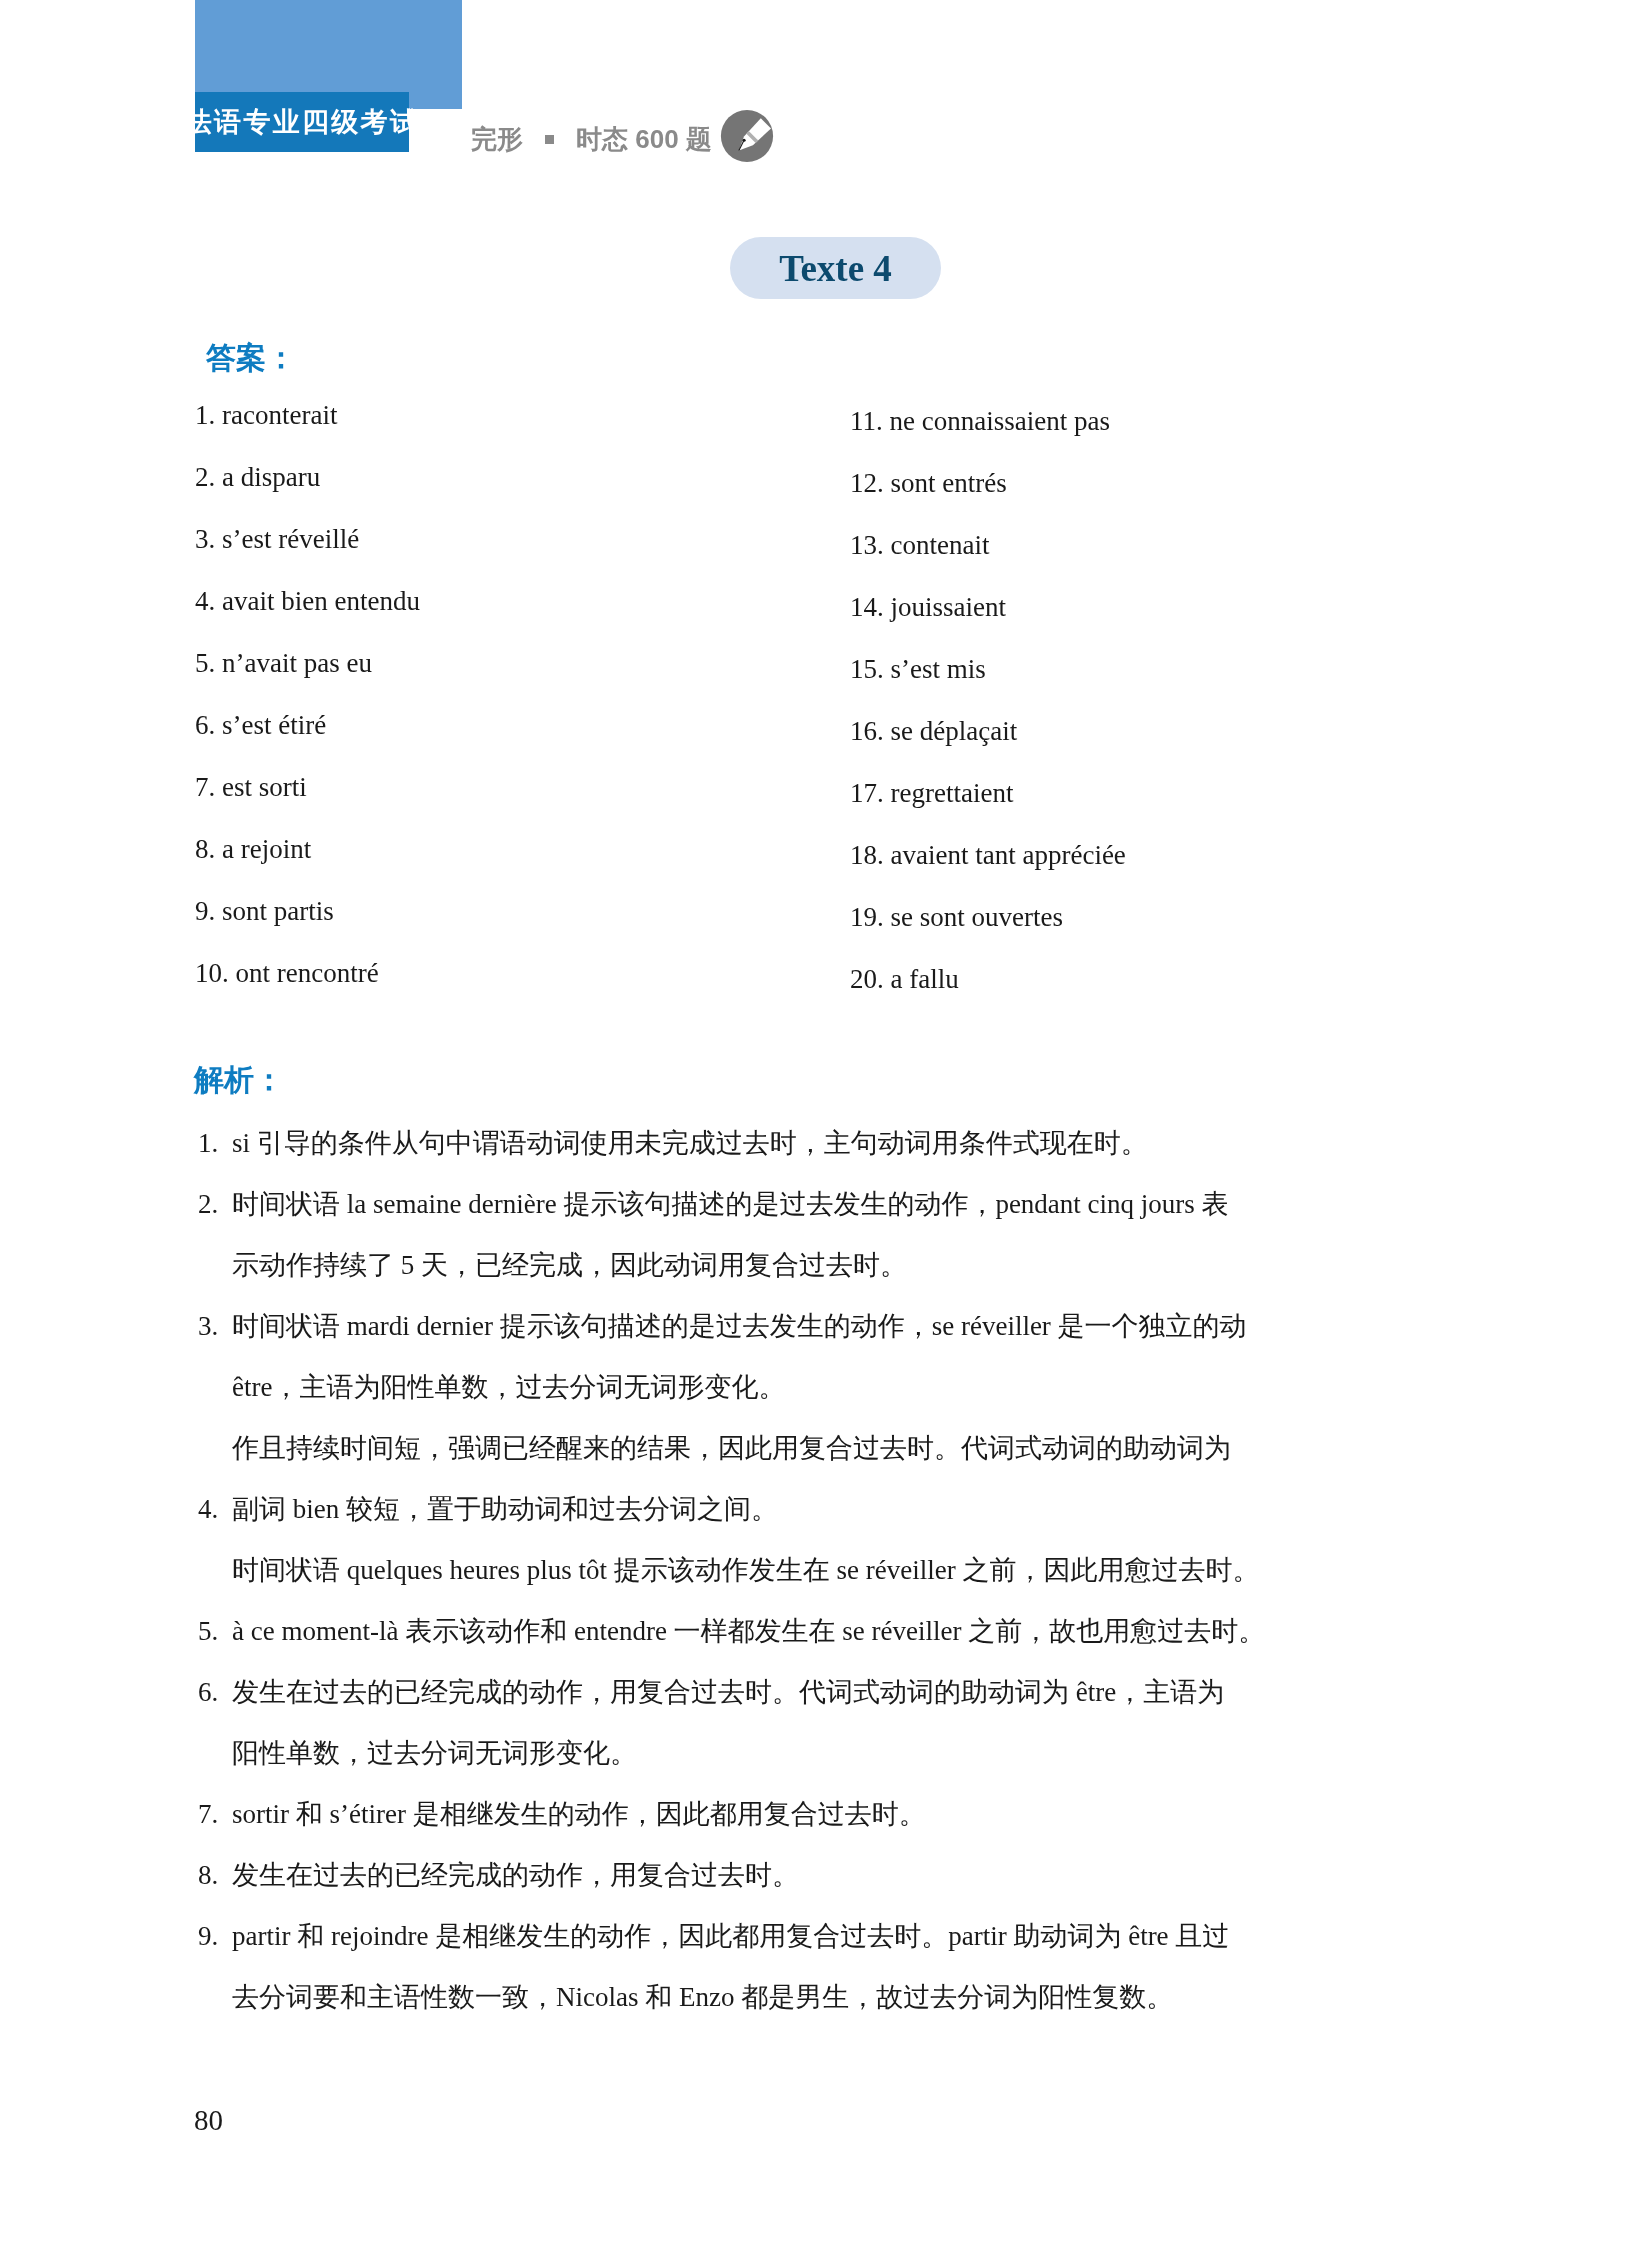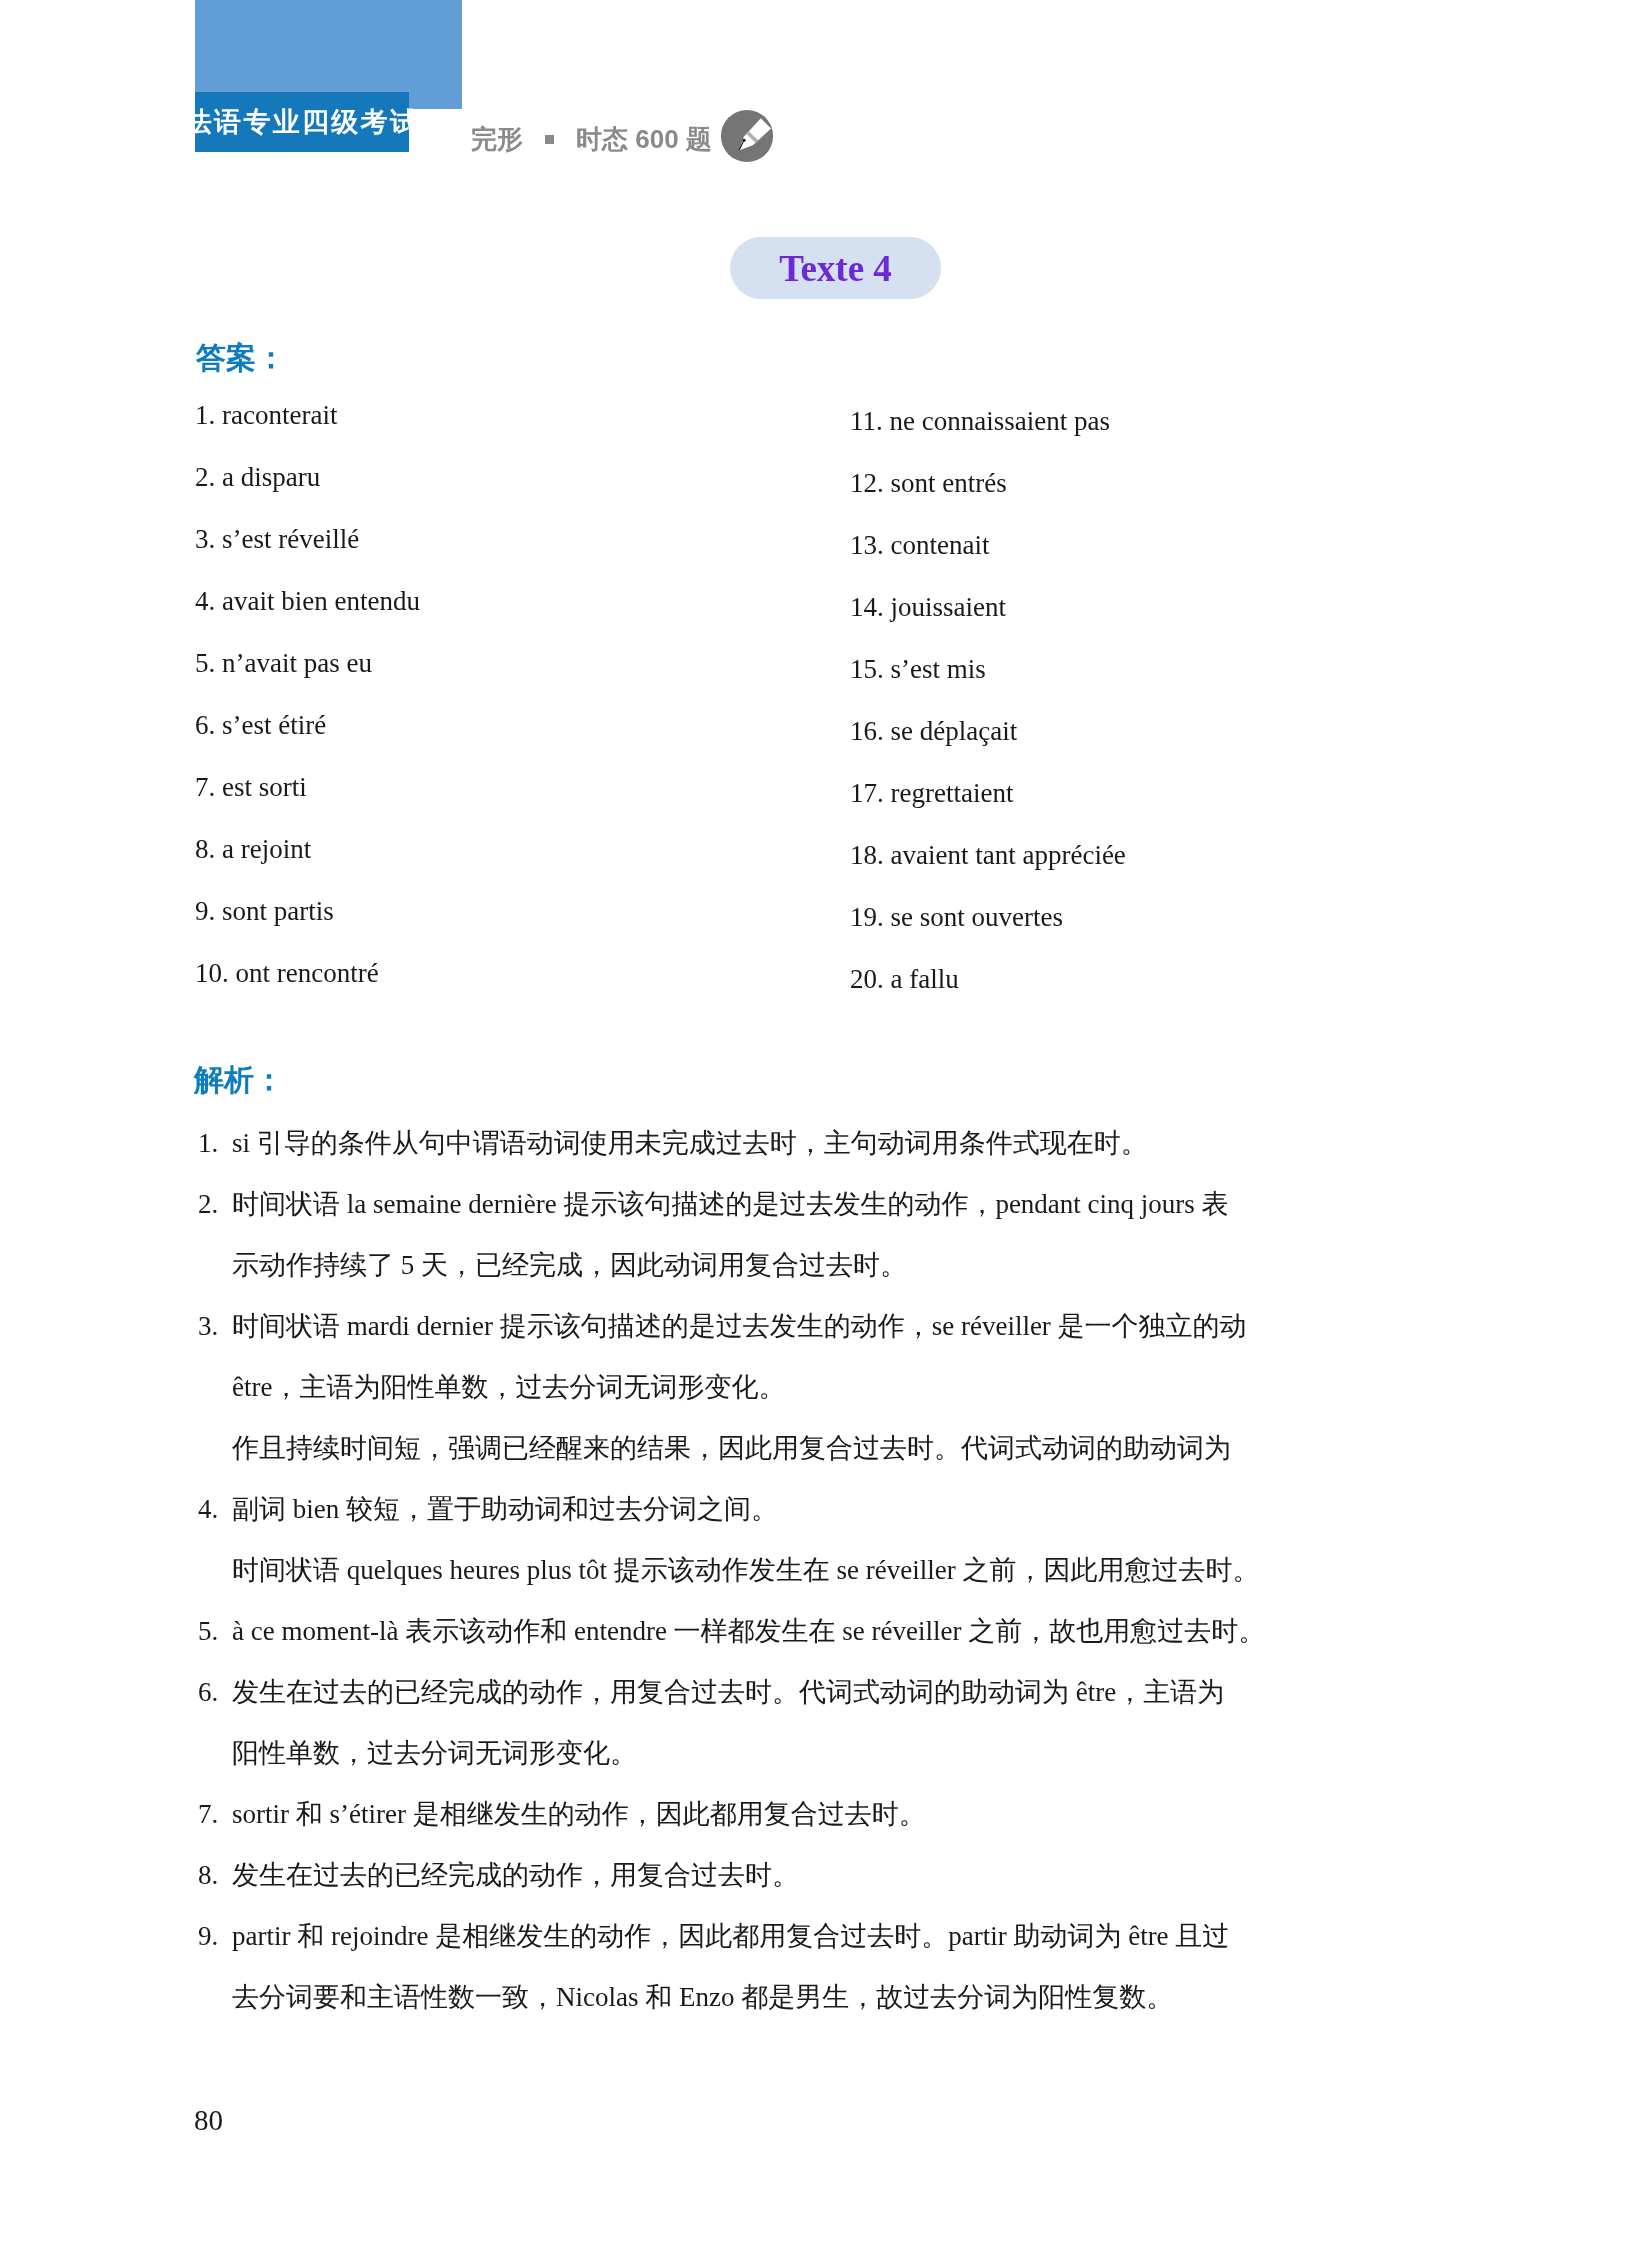--- a/index.html
+++ b/index.html
@@ -38,30 +38,30 @@
   .pen-badge { position: absolute; left: 720px; top: 109px; width: 54px; height: 54px; }
 
   
   .texte-pill {
     position: absolute; left: 730px; top: 237px; width: 211px; height: 62px;
     background: #d5e0f0; border-radius: 32px;
     display: flex; align-items: center; justify-content: center;
   }
   .texte-pill-label {
     font-family: "Liberation Serif", "DejaVu Serif", serif;
-    font-weight: bold; font-size: 37px; color: #6d28d9; white-space: nowrap;
+    font-weight: bold; font-size: 37px; color: #0c4a6e; white-space: nowrap;
   }
 
   
   .sec-heading {
     position: absolute;
     font-family: "Liberation Sans", "DejaVu Sans", sans-serif;
     font-weight: bold; font-size: 30px; color: #0e7cc1; white-space: nowrap;
   }
-  .h-answers { left: 196px; top: 338px; }
+  .h-answers { left: 206px; top: 338px; }
   .h-analysis { left: 194px; top: 1060px; text-align: center; }
 
   
   .answers-list { position: absolute; left: 195px; top: 384px; width: 1241px; }
   .ans-row { display: flex; height: 62px; align-items: center; font-size: 27px; white-space: nowrap; }
   .ans-cell-l { width: 655px; flex: 0 0 auto; }
   .ans-cell-r { flex: 1 1 auto; margin-top: 13px; }
 
   
   .analysis-list {

